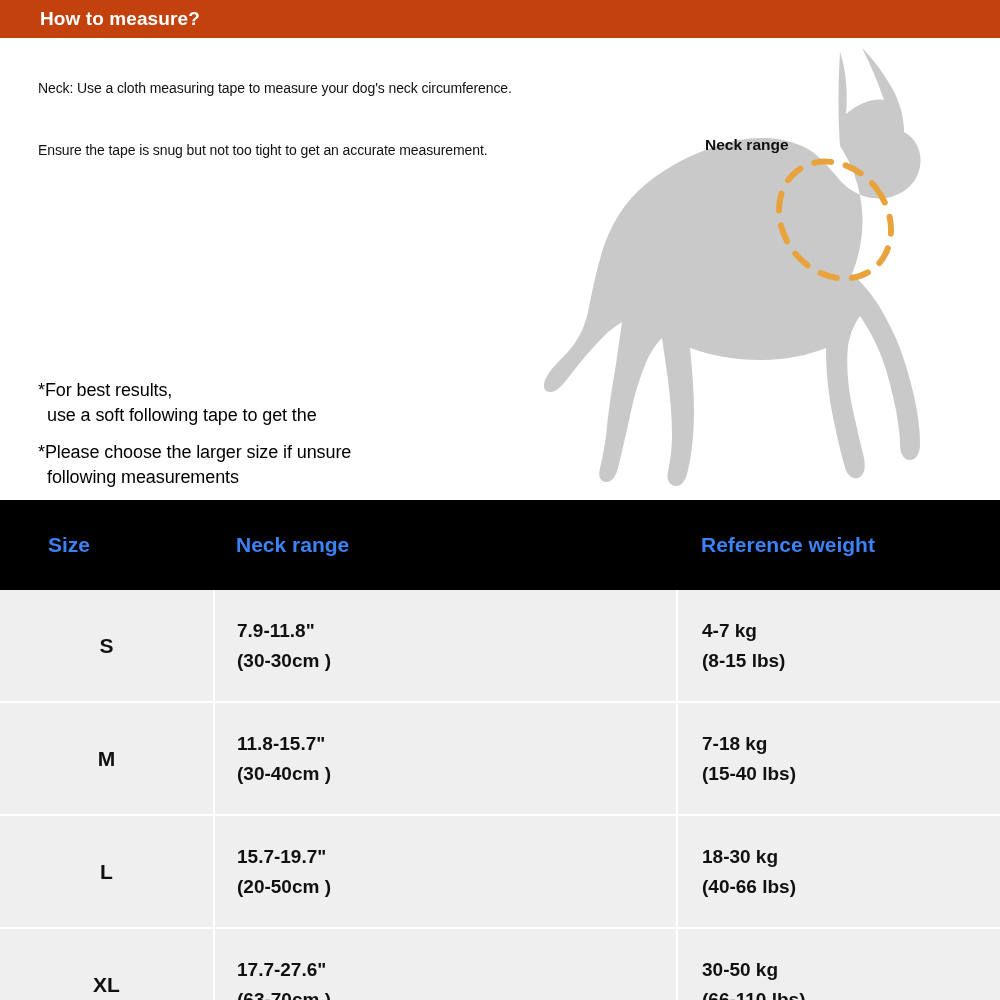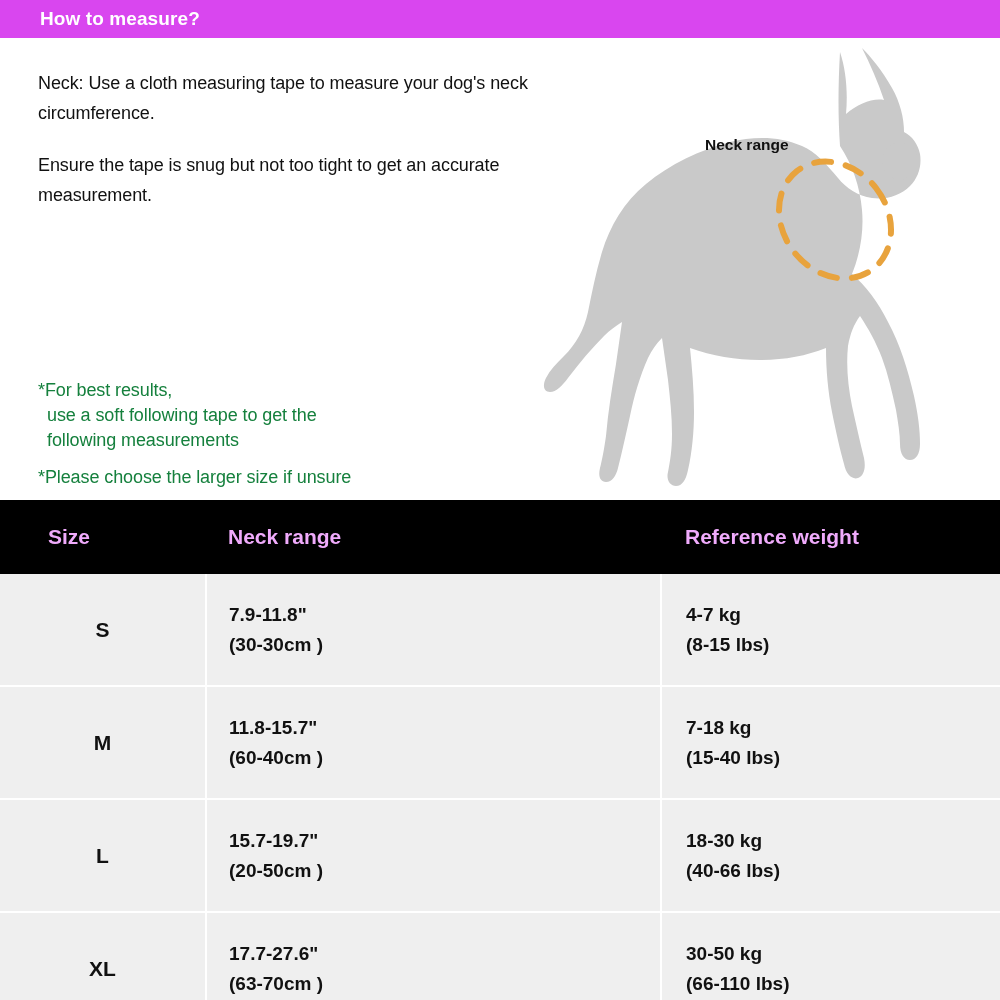--- a/index.html
+++ b/index.html
@@ -21,58 +21,58 @@
     box-sizing: border-box;
   }
 
   
   .header-bar {
     position: absolute;
     left: 0;
     top: 0;
     width: 1000px;
     height: 38px;
-    background: #d946ef;
+    background: #c2410c;
     display: flex;
     align-items: center;
   }
   .header-title {
     color: #ffffff;
     font-size: 19px;
     font-weight: bold;
     margin-left: 40px;
     letter-spacing: 0.1px;
   }
 
   
   .instructions {
     position: absolute;
     left: 38px;
     top: 68px;
     width: 520px;
   }
   .instr-para {
-    font-size: 18px;
-    line-height: 30px;
+    font-size: 14px;
+    line-height: 40px;
     font-weight: 500;
     color: #111111;
     margin: 0 0 22px 0;
     letter-spacing: -0.1px;
   }
 
   .notes {
     position: absolute;
     left: 38px;
     top: 378px;
     width: 520px;
   }
   .note-line {
     font-size: 18px;
     line-height: 25px;
-    color: #15803d;
+    color: #000000;
     font-weight: 400;
     letter-spacing: -0.1px;
   }
   .note-indent {
     padding-left: 9px;
   }
   .note-gap {
     margin-top: 12px;
   }
 
@@ -98,26 +98,26 @@
   .size-table {
     position: absolute;
     left: 0;
     top: 500px;
     width: 1000px;
     border-collapse: collapse;
     table-layout: fixed;
   }
   .size-table th {
     background: #000000;
-    color: #f0abfc;
+    color: #3b82f6;
     font-size: 21px;
     font-weight: bold;
     text-align: left;
     height: 58px;
-    padding: 8px;
+    padding: 16px;
     vertical-align: middle;
   }
   .size-table td {
     background: #efefef;
     color: #111111;
     font-size: 19px;
     font-weight: bold;
     height: 111px;
     padding: 0;
     vertical-align: middle;
@@ -157,22 +157,22 @@
   </div>
 
   <div class="instructions">
     <p class="instr-para">Neck: Use a cloth measuring tape to measure your dog's neck circumference.</p>
     <p class="instr-para">Ensure the tape is snug but not too tight to get an accurate measurement.</p>
   </div>
 
   <div class="notes">
     <div class="note-line">*For best results,</div>
     <div class="note-line note-indent">use a soft following tape to get the</div>
+    <div class="note-line note-gap">*Please choose the larger size if unsure</div>
     <div class="note-line note-indent">following measurements</div>
-    <div class="note-line note-gap">*Please choose the larger size if unsure</div>
   </div>
 
   <div class="dog-figure">
     <svg width="440" height="450" viewBox="0 0 440 450">
 
       <path fill="#c9c9c9" d="
         M 300 12
         C 306 30, 308 52, 306 74
         C 318 64, 332 58, 344 60
         C 338 42, 330 24, 322 8
@@ -258,21 +258,21 @@
         </td>
         <td class="cell-weight col-weight">
           <span class="line1">4-7 kg</span>
           <span class="line2">(8-15 lbs)</span>
         </td>
       </tr>
       <tr>
         <td class="cell-size col-size">M</td>
         <td class="cell-neck col-neck">
           <span class="line1">11.8-15.7"</span>
-          <span class="line2">(60-40cm )</span>
+          <span class="line2">(30-40cm )</span>
         </td>
         <td class="cell-weight col-weight">
           <span class="line1">7-18 kg</span>
           <span class="line2">(15-40 lbs)</span>
         </td>
       </tr>
       <tr>
         <td class="cell-size col-size">L</td>
         <td class="cell-neck col-neck">
           <span class="line1">15.7-19.7"</span>

